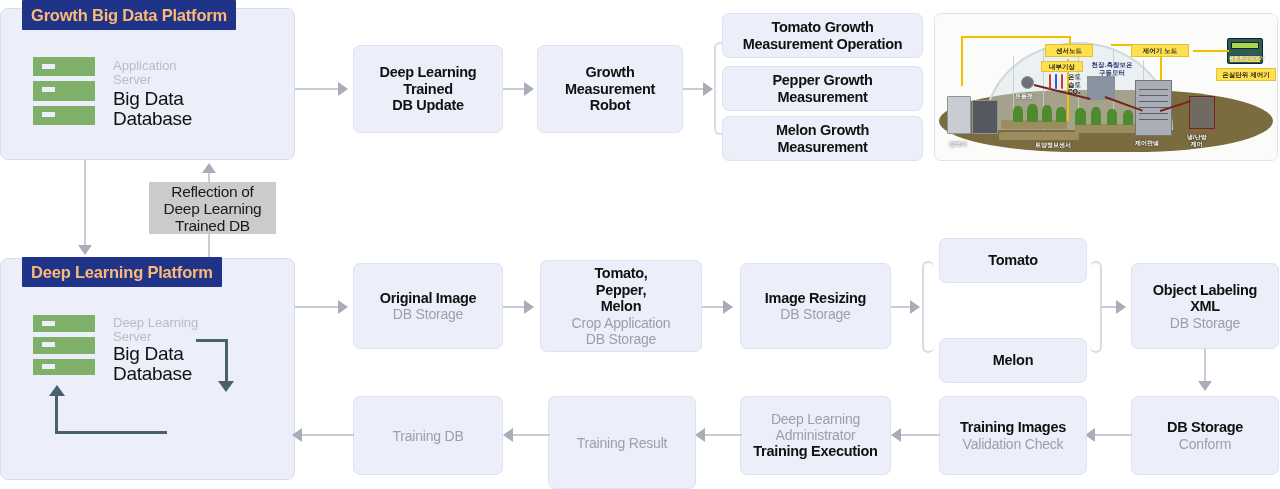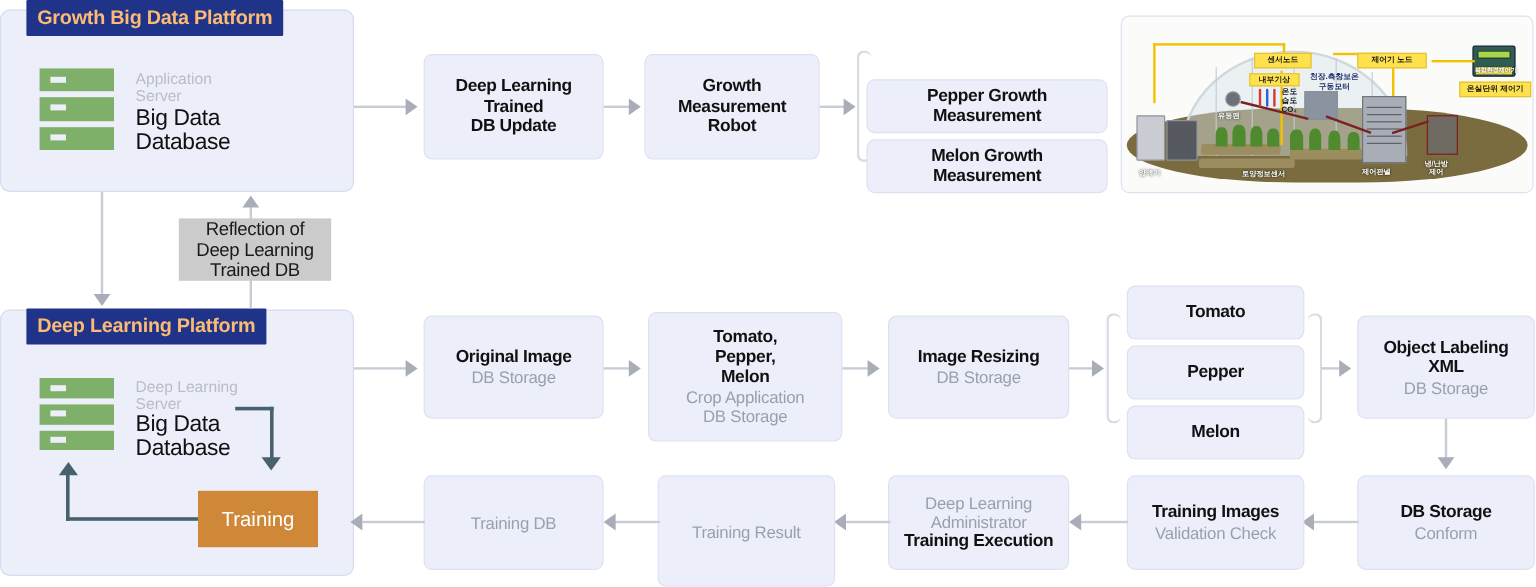--- a/index.html
+++ b/index.html
@@ -240,21 +240,20 @@
     <div class="stripe" style="top:39px;"></div>
     <div class="led" style="top:6px;"></div>
     <div class="led" style="top:27px;"></div>
     <div class="led" style="top:49px;"></div>
   </div>
   <div class="srv-label" style="left:113px; top:316px;">Deep Learning
 Server</div>
   <div class="srv-title" style="left:113px; top:344px;">Big Data
 Database</div>
 
-  <div class="training" style="left:165px; top:409px; width:100px; height:47px;">Training</div>
 
   <div class="ln ln-h ln-dark" style="left:196px; top:339px; width:32px; height:3px;"></div>
   <div class="ln ln-v ln-dark" style="left:225px; top:339px; height:44px; width:3px;"></div>
   <div class="arrow ar-down-d" style="left:218px; top:381px;"></div>
 
   <div class="ln ln-h ln-dark" style="left:55px; top:431px; width:112px; height:3px;"></div>
   <div class="ln ln-v ln-dark" style="left:55px; top:394px; height:40px; width:3px;"></div>
   <div class="arrow ar-up-d" style="left:49px; top:385px;"></div>
 
   <div class="ln ln-v" style="left:84px; top:160px; height:87px;"></div>
@@ -281,20 +280,24 @@
   <div class="box" style="left:537px; top:45px; width:146px; height:88px;">
     <span class="bold">Growth
 Measurement
 Robot</span>
   </div>
 
   <div class="ln ln-h" style="left:683px; top:88px; width:25px;"></div>
   <div class="arrow ar-right" style="left:703px; top:82px;"></div>
   <div class="bracket bracket-left" style="left:714px; top:42px; width:12px; height:93px;"></div>
 
+  <div class="box" style="left:722px; top:13px; width:201px; height:45px;">
+    <span class="bold">Tomato Growth
+Measurement Operation</span>
+  </div>
   <div class="box" style="left:722px; top:66px; width:201px; height:45px;">
     <span class="bold">Pepper Growth
 Measurement</span>
   </div>
   <div class="box" style="left:722px; top:116px; width:201px; height:45px;">
     <span class="bold">Melon Growth
 Measurement</span>
   </div>
 
   <div class="photo" style="left:934px; top:13px; width:344px; height:148px;">
@@ -383,21 +386,21 @@
   <div class="arrow ar-right" style="left:338px; top:300px;"></div>
 
   <div class="box" style="left:353px; top:263px; width:150px; height:86px;">
     <span class="bold">Original Image</span>
     <span class="light">DB Storage</span>
   </div>
 
   <div class="ln ln-h" style="left:503px; top:306px; width:25px;"></div>
   <div class="arrow ar-right" style="left:524px; top:300px;"></div>
 
-  <div class="box" style="left:540px; top:260px; width:162px; height:108px;">
+  <div class="box" style="left:540px; top:260px; width:162px; height:92px;">
     <span class="bold">Tomato,
 Pepper,
 Melon</span>
     <span class="light">Crop Application
 DB Storage</span>
   </div>
 
   <div class="ln ln-h" style="left:702px; top:306px; width:25px;"></div>
   <div class="arrow ar-right" style="left:723px; top:300px;"></div>
 
@@ -407,23 +410,20 @@
   </div>
 
   <div class="ln ln-h" style="left:891px; top:306px; width:22px;"></div>
   <div class="arrow ar-right" style="left:910px; top:300px;"></div>
   <div class="bracket bracket-left" style="left:922px; top:261px; width:12px; height:92px;"></div>
   <div class="bracket bracket-right" style="left:1090px; top:261px; width:12px; height:92px;"></div>
 
   <div class="box" style="left:939px; top:238px; width:148px; height:45px;">
     <span class="bold">Tomato</span>
   </div>
-  <div class="box" style="left:939px; top:288px; width:148px; height:45px;">
-    <span class="bold">Pepper</span>
-  </div>
   <div class="box" style="left:939px; top:338px; width:148px; height:45px;">
     <span class="bold">Melon</span>
   </div>
 
   <div class="ln ln-h" style="left:1101px; top:306px; width:18px;"></div>
   <div class="arrow ar-right" style="left:1116px; top:300px;"></div>
 
   <div class="box" style="left:1131px; top:263px; width:148px; height:86px;">
     <span class="bold">Object Labeling
 XML</span>

